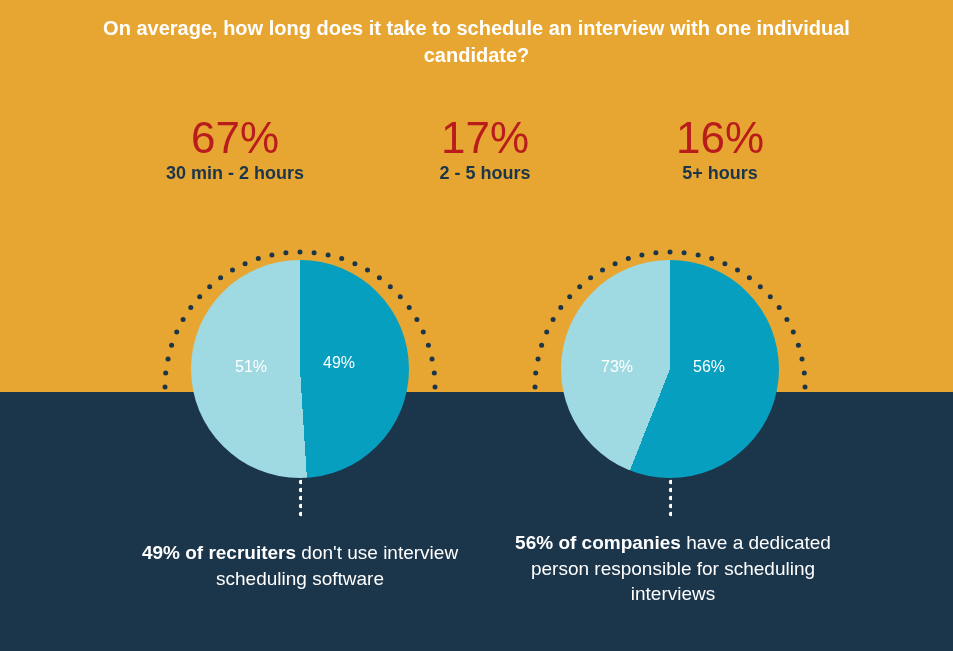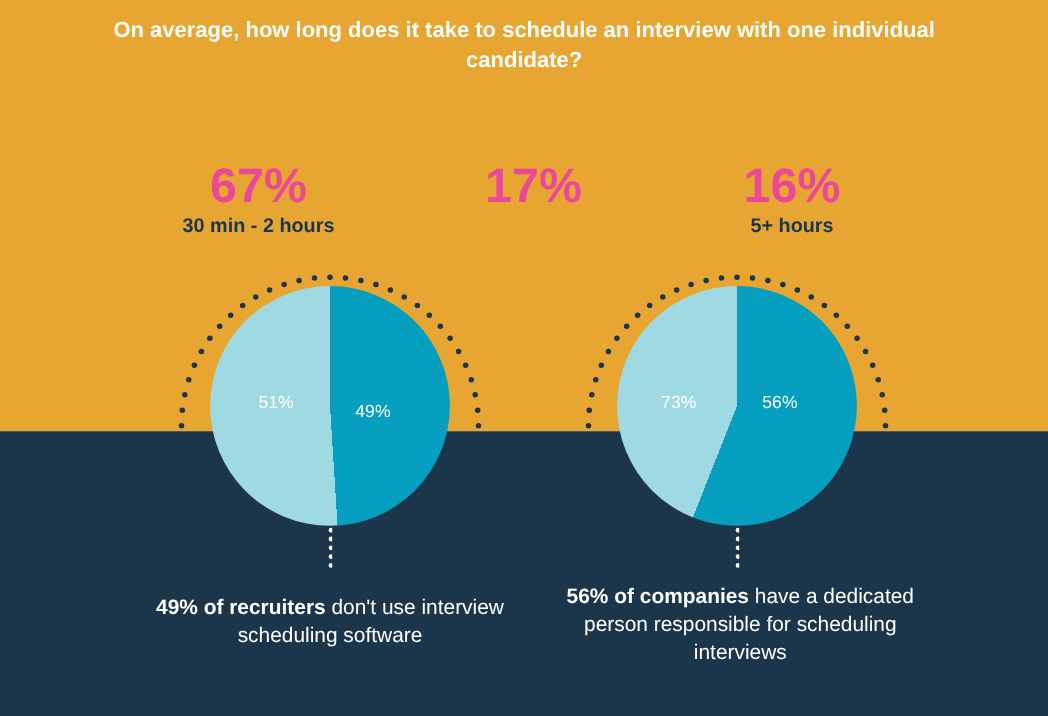--- a/index.html
+++ b/index.html
@@ -11,21 +11,21 @@
     overflow:hidden;
   }
   .bg-top{position:absolute;left:0;top:0;width:953px;height:392px;background:#E7A631;}
   .bg-bot{position:absolute;left:0;top:392px;width:953px;height:259px;background:#1B354B;}
   .title{
     position:absolute;left:0;top:15px;width:953px;
     text-align:center;color:#fff;font-size:20px;line-height:1.35;font-weight:600;
     padding:0 100px;box-sizing:border-box;
   }
   .stat{position:absolute;text-align:center;}
-  .stat .pct{color:#ec4899;font-weight:700;font-size:44px;line-height:1.05;margin-top:32px;}
+  .stat .pct{color:#b91c1c;font-weight:400;font-size:44px;line-height:1.05;}
   .stat .lbl{color:#1B354B;font-size:18px;margin-top:2px;font-weight:bold;}
   #stat1{left:125px;top:115px;width:220px;}
   #stat2{left:385px;top:115px;width:200px;}
   #stat3{left:620px;top:115px;width:200px;}
 
   .pie-wrap{position:absolute;width:260px;}
   #pie1{left:170px;top:260px;}
   #pie2{left:540px;top:260px;}
   .pie{
     width:218px;height:218px;border-radius:50%;
@@ -47,20 +47,21 @@
 <div class="bg-bot"></div>
 
 <div class="title">On average, how long does it take to schedule an interview with one individual candidate?</div>
 
 <div id="stat1" class="stat">
   <div class="pct">67%</div>
   <div class="lbl">30 min - 2 hours</div>
 </div>
 <div id="stat2" class="stat">
   <div class="pct">17%</div>
+  <div class="lbl">2 - 5 hours</div>
 </div>
 <div id="stat3" class="stat">
   <div class="pct">16%</div>
   <div class="lbl">5+ hours</div>
 </div>
 
 <div id="pie1" class="pie-wrap">
   <svg class="dot-arc" width="280" height="160">
       <circle cx="5.0" cy="155.0" r="2.5" fill="#1B354B"></circle>
       <circle cx="5.7" cy="140.9" r="2.5" fill="#1B354B"></circle>
@@ -89,21 +90,21 @@
       <circle cx="249.2" cy="75.6" r="2.5" fill="#1B354B"></circle>
       <circle cx="256.9" cy="87.5" r="2.5" fill="#1B354B"></circle>
       <circle cx="263.3" cy="100.1" r="2.5" fill="#1B354B"></circle>
       <circle cx="268.4" cy="113.3" r="2.5" fill="#1B354B"></circle>
       <circle cx="272.0" cy="126.9" r="2.5" fill="#1B354B"></circle>
       <circle cx="274.3" cy="140.9" r="2.5" fill="#1B354B"></circle>
       <circle cx="275.0" cy="155.0" r="2.5" fill="#1B354B"></circle>
     </svg>
   <div class="pie" style="background: conic-gradient(rgb(6, 159, 191) 0deg, rgb(6, 159, 191) 176.4deg, rgb(159, 217, 226) 176.4deg, rgb(159, 217, 226) 360deg);">
     <span class="pie-label" style="left:44px;top:98px;">51%</span>
-    <span class="pie-label" style="left:132px;top:106px;text-align:center;">49%</span>
+    <span class="pie-label" style="left:132px;top:94px;text-align:center;">49%</span>
   </div>
   <svg class="dot-line" width="6" height="40">
       <circle cx="3" cy="4" r="2.2" fill="#FFFFFF"></circle>
       <circle cx="3" cy="12" r="2.2" fill="#FFFFFF"></circle>
       <circle cx="3" cy="20" r="2.2" fill="#FFFFFF"></circle>
       <circle cx="3" cy="28" r="2.2" fill="#FFFFFF"></circle>
       <circle cx="3" cy="36" r="2.2" fill="#FFFFFF"></circle>
     </svg>
 </div>
 <div id="cap1" class="caption">

